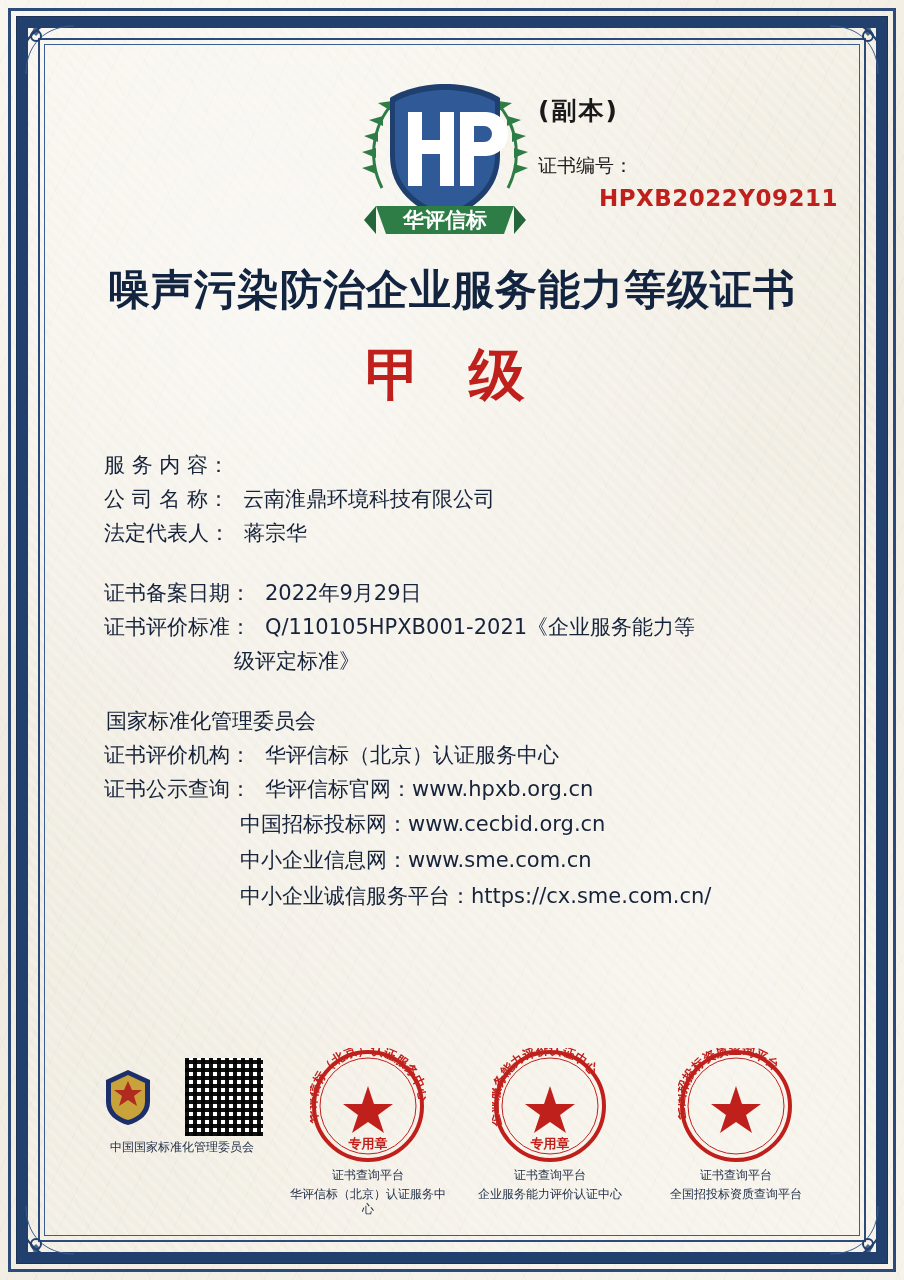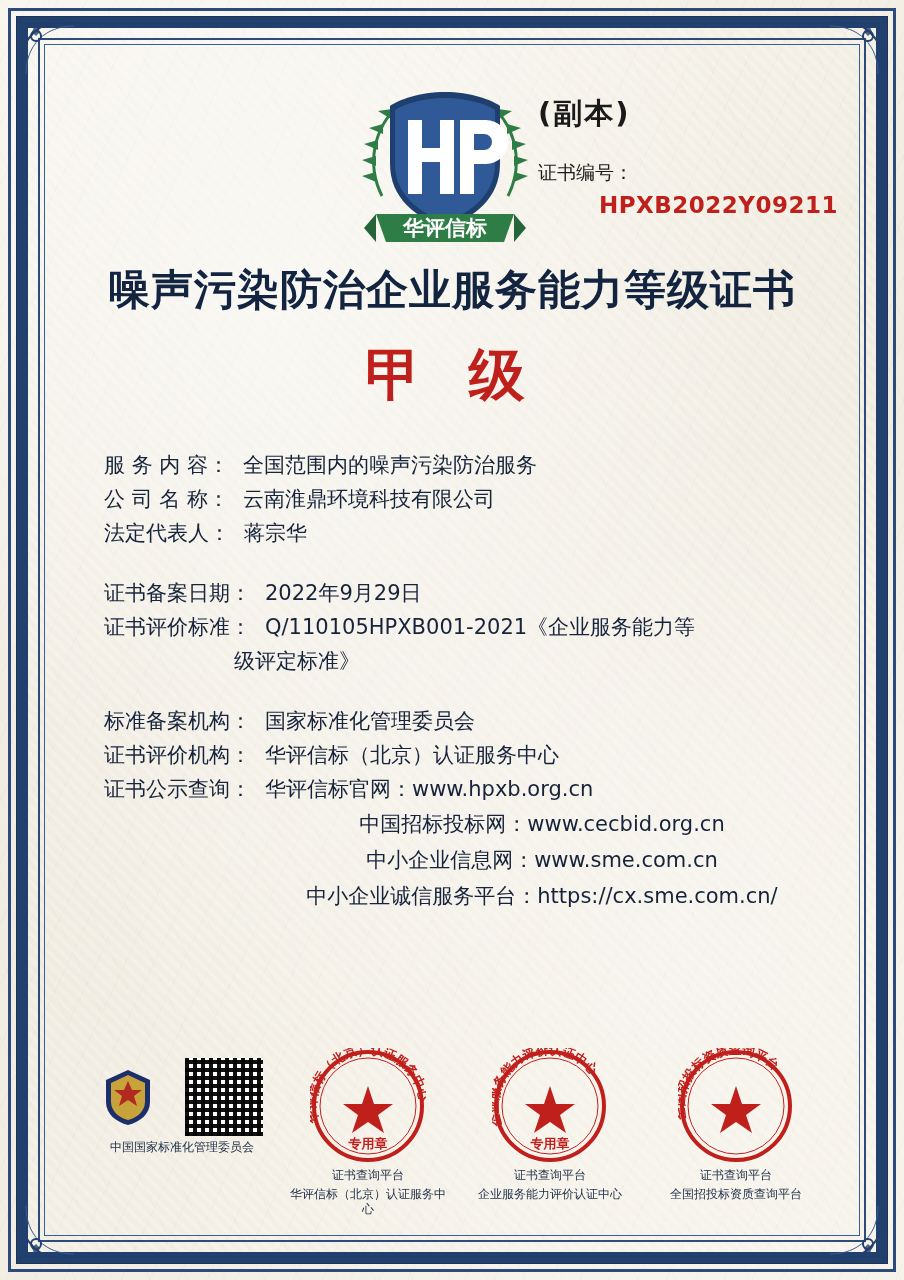--- a/index.html
+++ b/index.html
@@ -56,27 +56,27 @@
   .c-bl{left:14px;bottom:14px;transform:scaleY(-1)}
   .c-br{right:14px;bottom:14px;transform:scale(-1,-1)}
 
   .content{
     position:absolute;left:60px;top:58px;right:60px;bottom:56px;
   }
 
   
   .header{position:relative;height:212px;}
   .emblem{
-    position:absolute;left:282px;top:20px;width:206px;height:186px;
+    position:absolute;left:282px;top:12px;width:206px;height:186px;
   }
   .side-title{
     position:absolute;right:6px;top:36px;text-align:left;width:300px;
   }
   .copy-label{
-    font-size:29px;font-weight:bold;color:#1a1a1a;letter-spacing:2px;
+    font-size:25px;font-weight:bold;color:#1a1a1a;letter-spacing:2px;
     font-family:"DejaVu Sans","Liberation Sans",sans-serif;
   }
   .cert-no-label{
     margin-top:26px;font-size:19px;color:#1a1a1a;
     font-family:"DejaVu Sans","Liberation Sans",sans-serif;
   }
   .cert-no-value{
     margin-top:6px;font-size:23px;font-weight:bold;color:#c0201c;
     letter-spacing:0.5px;
     font-family:"DejaVu Sans","Liberation Sans",sans-serif;
@@ -105,21 +105,21 @@
   }
   .row{
     display:flex;align-items:baseline;
     font-size:21px;line-height:34px;gap:12px;
   }
   .row .lbl{white-space:nowrap;}
   .row .val{margin-left:2px;}
   .grp{margin-bottom:26px;}
   .cont-indent{padding-left:130px;font-size:21px;line-height:34px;}
   .sub-indent{padding-left:136px;font-size:21px;line-height:36px;}
-  .link{color:#16233a;text-align:center;}
+  .link{color:#16233a;}
 
   
   .footer{
     position:absolute;left:0;right:0;bottom:10px;height:180px;
   }
   .fitem{position:absolute;text-align:center;}
   .fcap{
     font-size:12px;color:#1d2b44;line-height:15px;margin-top:4px;
     font-family:"DejaVu Sans","Liberation Sans",sans-serif;
   }
@@ -224,21 +224,20 @@
       </div>
     </div>
 
     <div class="main-title">噪声污染防治企业服务能力等级证书</div>
     <div class="grade">甲 级</div>
 
     <div class="body-block">
       <div class="grp">
         <div class="row">
           <span class="lbl">服 务 内 容：</span>
-          <span class="val">全国范围内的噪声污染防治服务</span>
         </div>
         <div class="row">
           <span class="lbl">公 司 名 称：</span>
           <span class="val">云南淮鼎环境科技有限公司</span>
         </div>
         <div class="row">
           <span class="lbl">法定代表人：</span>
           <span class="val">蒋宗华</span>
         </div>
       </div>
@@ -250,21 +249,20 @@
         </div>
         <div class="row">
           <span class="lbl">证书评价标准：</span>
           <span class="val">Q/110105HPXB001-2021《企业服务能力等</span>
         </div>
         <div class="cont-indent">级评定标准》</div>
       </div>
 
       <div class="grp">
         <div class="row">
-          <span class="lbl">标准备案机构：</span>
           <span class="val">国家标准化管理委员会</span>
         </div>
         <div class="row">
           <span class="lbl">证书评价机构：</span>
           <span class="val">华评信标（北京）认证服务中心</span>
         </div>
         <div class="row">
           <span class="lbl">证书公示查询：</span>
           <span class="val link">华评信标官网：www.hpxb.org.cn</span>
         </div>

